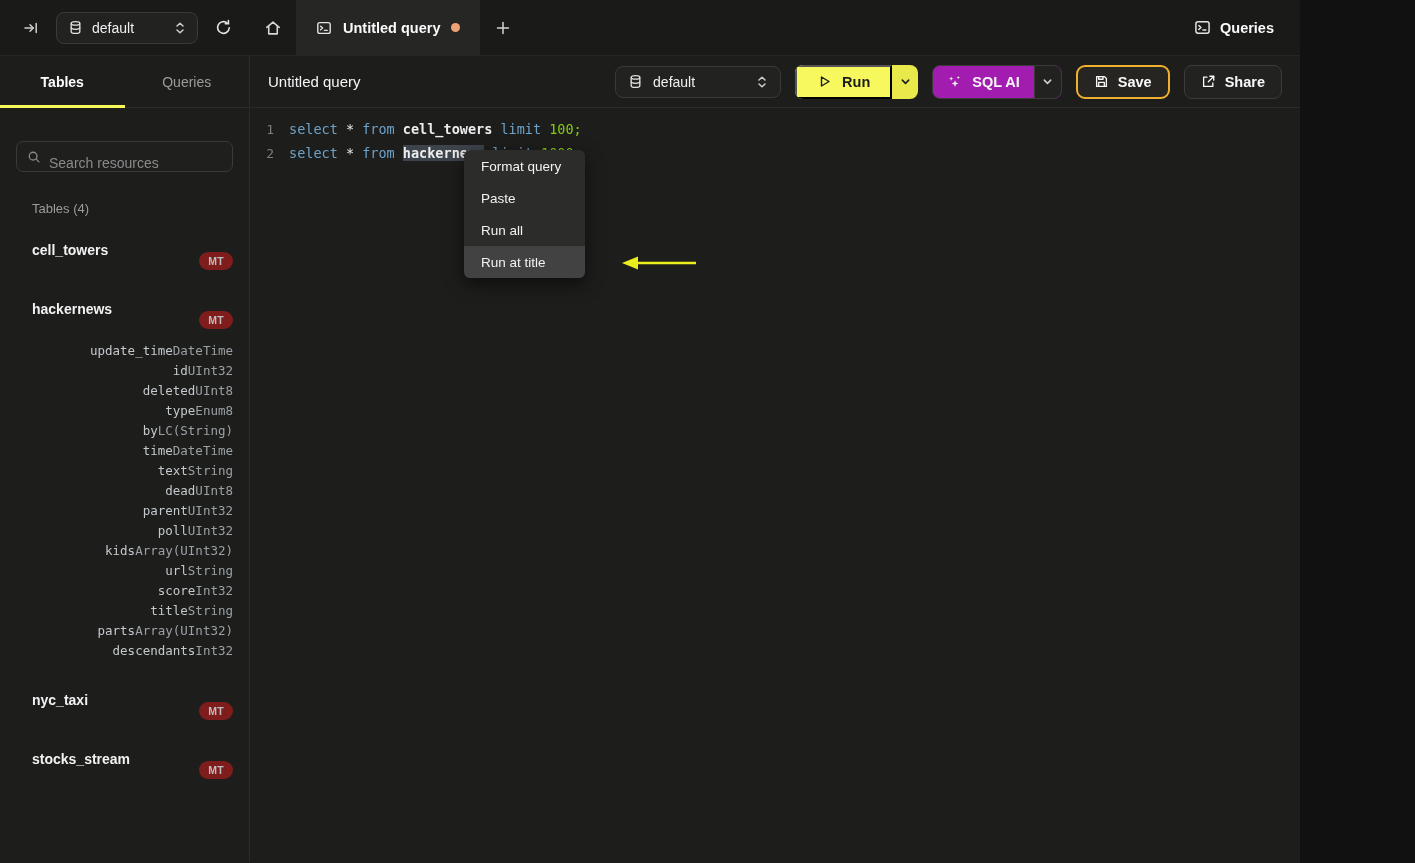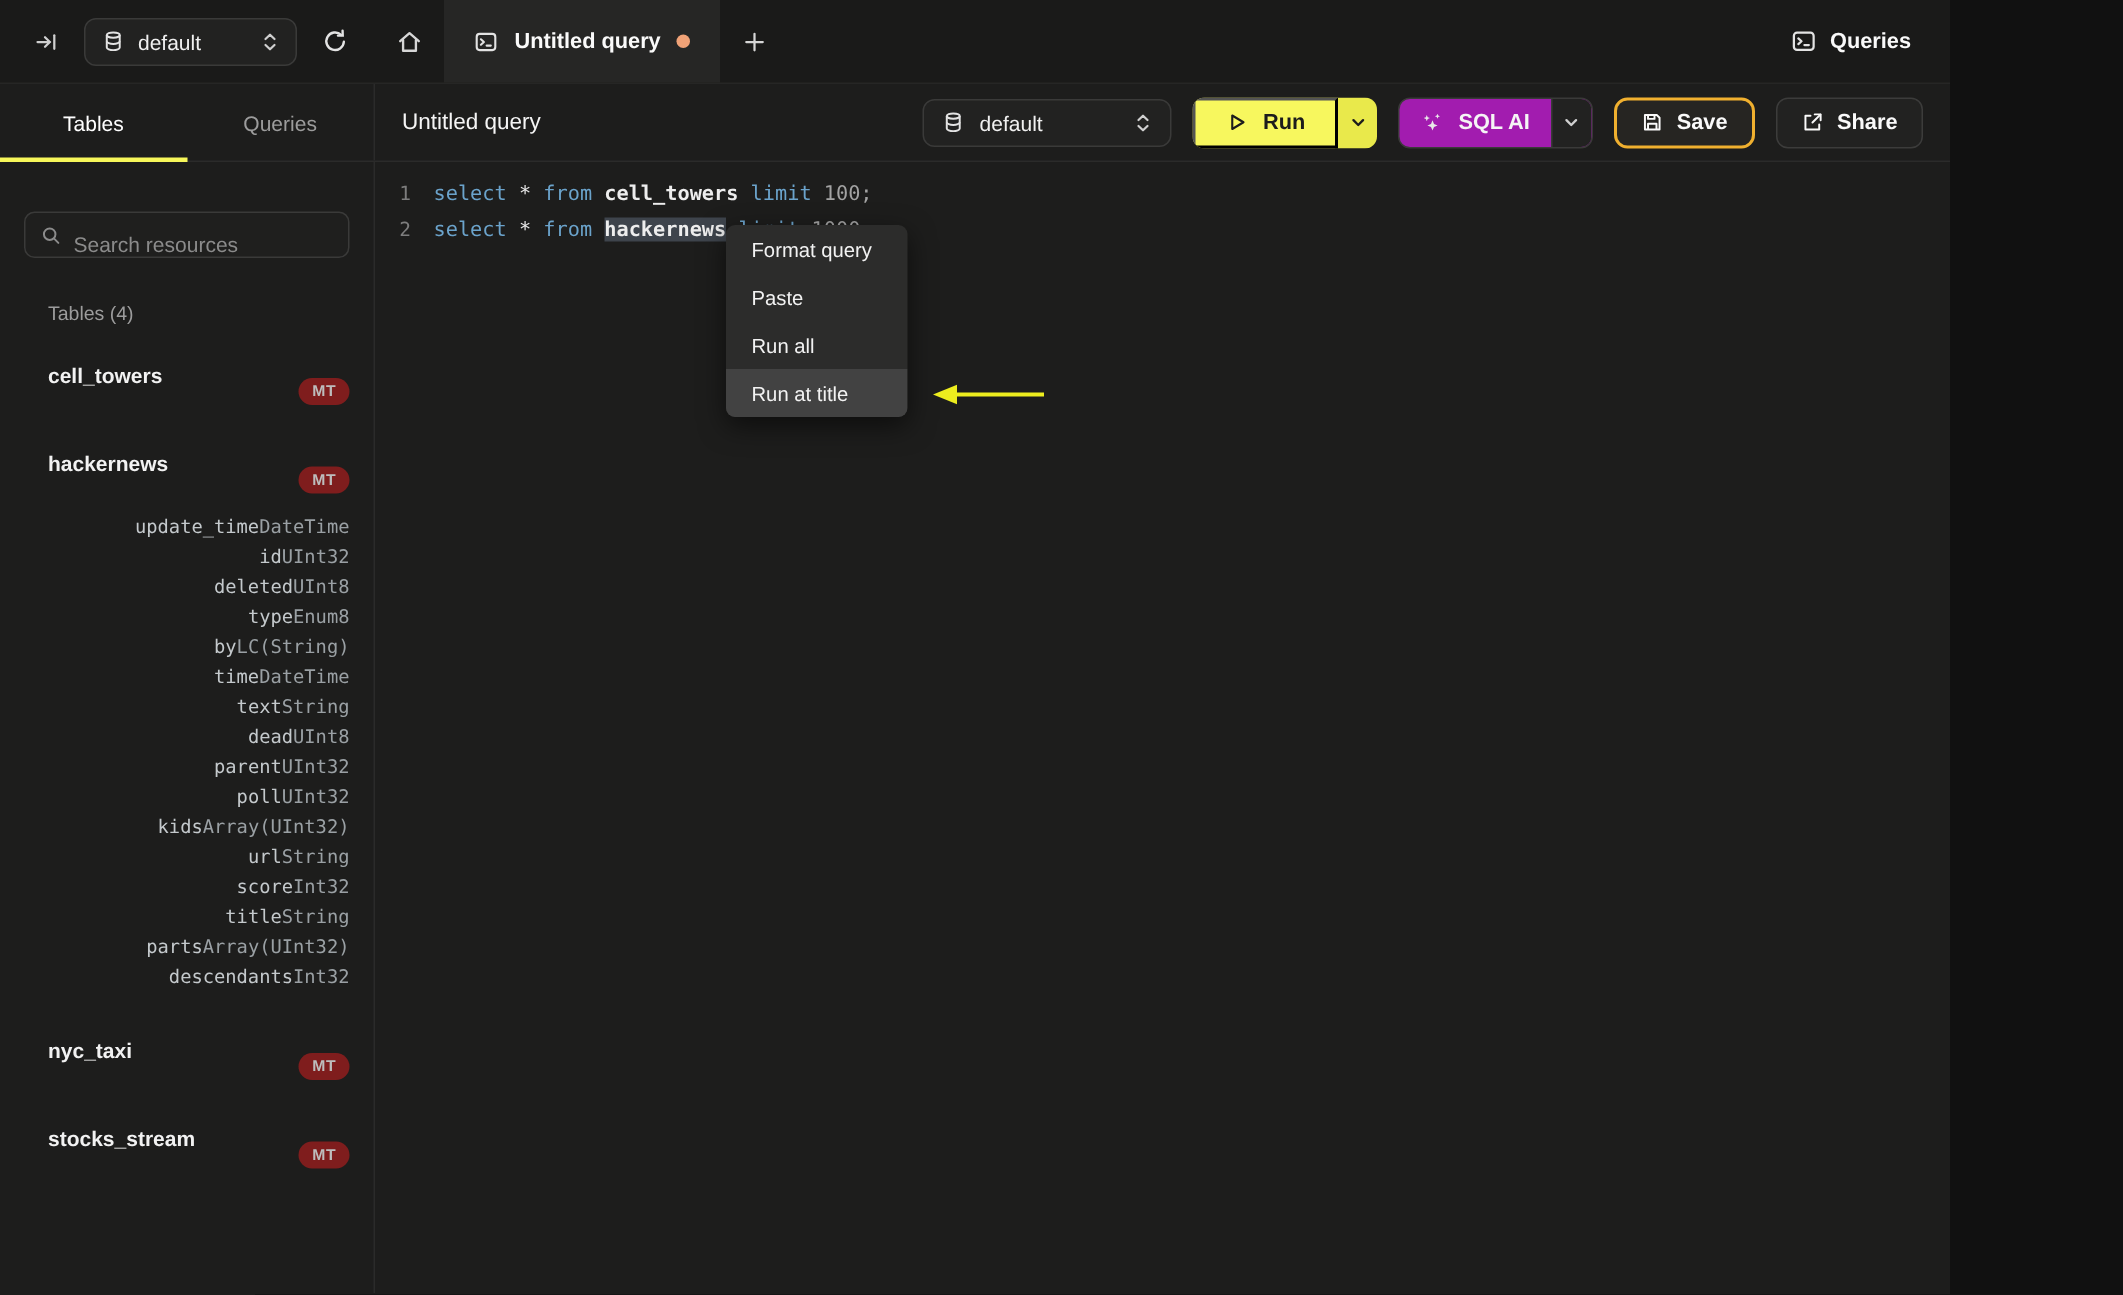--- a/index.html
+++ b/index.html
@@ -24,21 +24,21 @@
   .tab .tab-label { font-size:14.5px; font-weight:600; color:#fafafa; }
   .dot { width:9px; height:9px; border-radius:50%; background:#f0a277; }
   .plus-btn { width:46px; display:flex; align-items:center; justify-content:center; background:none; border:none; color:#cfcfcf; cursor:pointer; }
   .tb-right { margin-left:auto; display:flex; align-items:center; padding-right:26px; }
   .queries-btn { display:flex; align-items:center; gap:9px; background:none; border:none; color:#fafafa; font-size:14.5px; font-weight:600; cursor:pointer; }
 
   
   .band2 { height:52px; display:flex; border-bottom:1px solid #2b2b2a; background:#1d1d1c; }
   .sidebar-tabs { width:250px; flex:none; display:flex; border-right:1px solid #2b2b2a; }
   .stab { flex:1; display:flex; align-items:center; justify-content:center; font-size:14px; color:#9c9c9c; position:relative; cursor:pointer; background:none; border:none; font-family:inherit; }
-  .stab.active { color:#ffffff; font-weight:400; }
+  .stab.active { color:#ffffff; font-weight:700; }
   .stab.active::after { content:""; position:absolute; left:0; right:0; bottom:-1px; height:3px; background:#f7f75a; }
   .toolbar { flex:1; display:flex; align-items:center; padding:0 18px; }
   .doc-title { font-size:15px; color:#f5f5f5; }
   .controls { margin-left:auto; display:flex; align-items:center; gap:14px; }
   .ctl-select { width:166px; height:32px; background:#222221; border:1px solid #3a3a39; border-radius:8px;
     display:flex; align-items:center; gap:10px; padding:0 12px; color:#f0f0f0; cursor:pointer; }
   .ctl-select .lbl { flex:1; text-align:left; font-size:14px; }
   .run-btn { display:flex; height:34px; border-radius:8px; overflow:hidden; border:none; padding:0; cursor:pointer; }
   .run-main { background:#f7f75e; color:#1c1c1c; display:flex; align-items:center; gap:10px; padding:0 20px; font-size:14.5px; font-weight:600; font-family:inherit; }
   .run-chev { width:26px; background:#e9e94b; color:#1c1c1c; display:flex; align-items:center; justify-content:center; }
@@ -68,27 +68,27 @@
   .columns { padding:2px 0 10px 16px; font-family:"DejaVu Sans Mono", monospace; font-size:12.5px; }
   .col-row { display:flex; align-items:center; justify-content:flex-end; height:20px; cursor:default; }
   .col-name { color:#c4c9cc; }
   .col-type { color:#999fa0; color:#9aa0a4; }
 
   
   .editor { flex:1; position:relative; padding-top:9px; font-family:"DejaVu Sans Mono", monospace; font-size:13.5px; background:#1d1d1c; }
   .code-line { display:flex; align-items:center; height:24px; white-space:pre; }
   .ln { width:24px; flex:none; text-align:right; margin-right:15px; color:#7d7d7d; font-size:13px; }
   .tok-kw { color:#6ba3cb; }
-  .tok-num { color:#a3a3a3; }
+  .tok-num { color:#84cc16; }
   .tok-tbl { color:#ededed; font-weight:700; }
   .tok-plain { color:#e8e8e8; }
   .tok-sel { background:#3e444c; }
 
   
-  .context-menu { position:absolute; left:484px; top:150px; width:121px; background:#2c2c2b; border-radius:6px;
+  .context-menu { position:absolute; left:464px; top:150px; width:121px; background:#2c2c2b; border-radius:6px;
     box-shadow:0 6px 18px rgba(0,0,0,.55); overflow:hidden; z-index:10; }
   .menu-item { height:32px; display:flex; align-items:center; padding-left:17px; font-size:13.5px; color:#f2f2f2; cursor:pointer; }
   .menu-item.highlighted { background:#424242; }
 
   
   .annotation-arrow { position:absolute; left:618px; top:252px; z-index:11; pointer-events:none; }
 </style>
 </head>
 <body>
 

